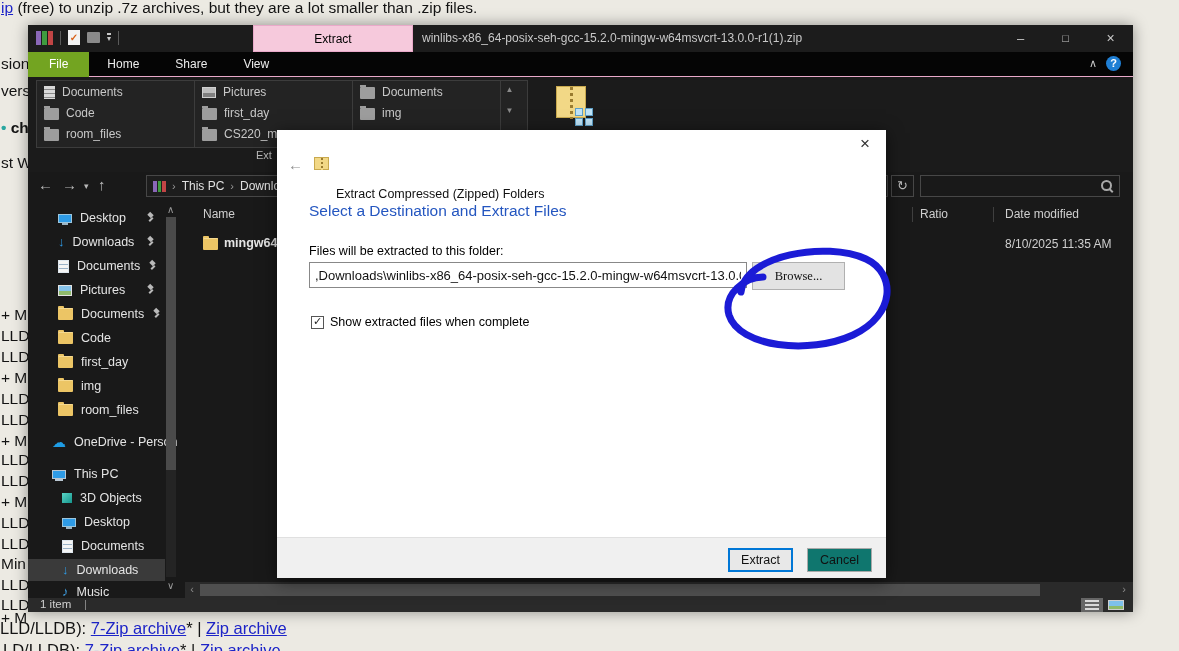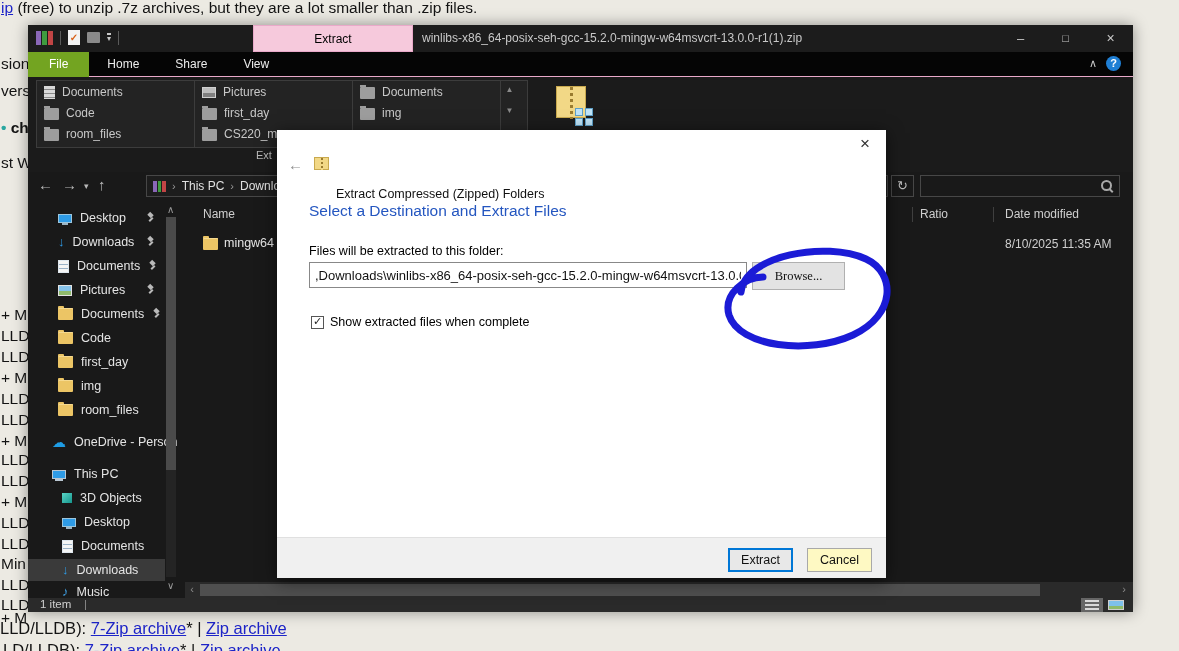--- a/index.html
+++ b/index.html
@@ -81,21 +81,21 @@
   .sb-up { left:139px; top:179px; } .sb-down { left:139px; top:555px; }
   .vtrack { position:absolute; left:138px; top:192px; width:10px; height:360px; background:#242424; }
   .vthumb { position:absolute; left:0; top:0; width:10px; height:253px; background:#4a4a4a; cursor:grab; }
 
   
   .colhead { position:absolute; top:182px; color:#cfcfcf; font-size:12px; cursor:pointer; }
   .ch-name { left:175px; } .ch-ratio { left:892px; } .ch-date { left:977px; }
   .colsep { position:absolute; top:182px; width:1px; height:15px; background:#3f3f3f; }
   .cs1 { left:884px; } .cs2 { left:965px; }
   .filerow-icon { position:absolute; left:175px; top:211px; }
-  .filerow-name { position:absolute; left:196px; top:211px; color:#e4e4e4; font-size:12.5px; cursor:pointer; }
+  .filerow-name { position:absolute; left:196px; top:211px; color:#e4e4e4; font-size:12.5px; cursor:pointer;font-weight:bold; }
   .filerow-date { position:absolute; left:977px; top:212px; color:#cfcfcf; font-size:12px; }
 
   
   .hscroll { position:absolute; left:157px; top:557px; width:948px; height:16px; background:#2a2a2a; }
   .hs-arrow { position:absolute; top:1px; color:#8a8a8a; font-size:11px; width:14px; text-align:center; cursor:pointer; }
   .hs-left { left:0; } .hs-right { right:2px; }
   .hthumb { position:absolute; left:15px; top:2px; width:840px; height:12px; background:#4f4f4f; cursor:grab; }
   .statusbar { position:absolute; left:0; top:573px; width:1105px; height:14px; background:#2a2a2a; color:#cfcfcf; font-size:11.5px; }
   .status-count { position:absolute; left:12px; top:0; }
   .status-sep { position:absolute; left:56px; top:0; color:#8a8a8a; }
@@ -137,21 +137,21 @@
   .dlg-input { position:absolute; left:32px; top:132px; width:438px; height:26px; border:1px solid #888; font-size:13px; padding:0 5px; color:#111; font-family:"Liberation Sans",sans-serif; background:#fff; }
   .dlg-browse { position:absolute; left:475px; top:132px; width:93px; height:28px; background:#e3e3e3; border:1px solid #b0b0b0; font-size:12.5px; color:#111; cursor:pointer; font-family:Liberation Serif, serif; }
   .annot-circle { position:absolute; left:434px; top:106px; width:190px; height:122px; pointer-events:none; z-index:5; }
   .dlg-cbrow { position:absolute; left:34px; top:185px; display:flex; align-items:center; gap:6px; cursor:pointer; }
   .cbox { width:13px; height:13px; border:1px solid #555; background:#fff; position:relative; }
   .cbox::after { content:"✓"; position:absolute; left:1px; top:-2px; font-size:11px; color:#222; }
   .dlg-cblabel { font-size:12.5px; }
   .dlg-footer { position:absolute; left:0; top:407px; width:609px; height:41px; background:#f0f0f0; border-top:1px solid #e0e0e0; }
   .dlg-btn { position:absolute; top:10px; width:65px; height:24px; font-size:12.5px; color:#111; font-family:"Liberation Sans",sans-serif; cursor:pointer; }
   .btn-extract { left:451px; background:#e8e8e8; border:2px solid #0077d6; }
-  .btn-cancel { left:530px; background:#fef9c3; border:1px solid #a9a9a9; }
+  .btn-cancel { left:530px; background:#0f766e; border:1px solid #a9a9a9; }
 </style>
 </head>
 <body>
 
 <div class="screen">
 
   <div class="page-top-line"><span class="page-link">ip</span><span> (free) to unzip .7z archives, but they are a lot smaller than .zip files.</span></div>
 
   <div>
 

